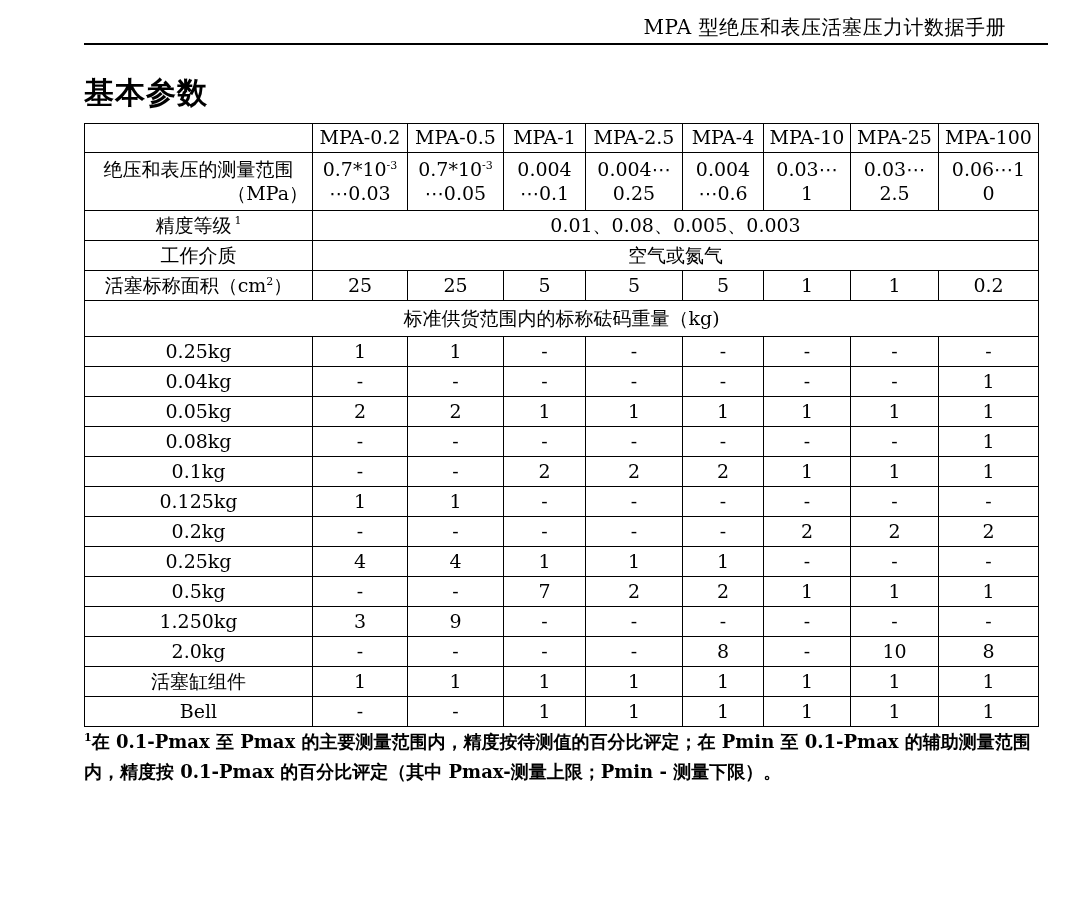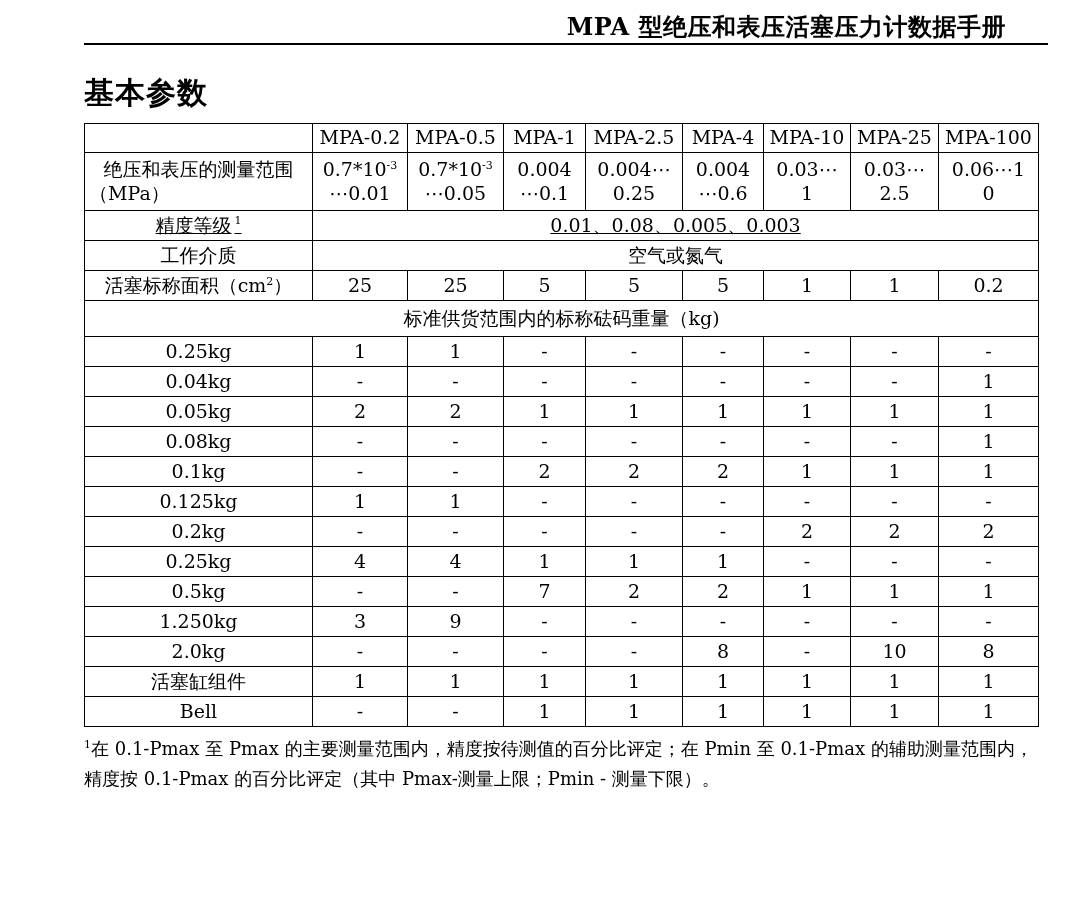--- a/index.html
+++ b/index.html
@@ -9,22 +9,22 @@
     background: #ffffff;
     color: #000000;
     font-family: "DejaVu Serif", "Liberation Serif", serif;
     overflow: hidden;
   }
   .page { position: relative; padding: 14px 0 0 84px; width: 1090px; }
   .doc-title {
     width: 956px;
     text-align: right;
     padding-right: 34px;
-    font-size: 24px;
-    font-weight: bold;
+    font-size: 20px;
+    font-weight: normal;
     letter-spacing: 0.5px;
     line-height: 26px;
   }
   .header-rule {
     width: 964px;
     border-bottom: 2px solid #000;
     margin-top: 3px;
   }
   .section-title {
     font-size: 30px;
@@ -42,41 +42,41 @@
     border: 1px solid #000;
     padding: 0 4px;
     text-align: center;
     vertical-align: middle;
     line-height: 1.25;
     overflow: hidden;
   }
   td.label-cell { text-align: left; padding-left: 6px; }
   tr.r-head td { height: 29px; }
   tr.r-range td { height: 58px; }
-  tr.r-acc td { height: 30px; text-decoration: underline; }
+  tr.r-acc td { height: 30px; }
   tr.r-res td { height: 60px; }
   tr.r-med td { height: 30px; text-align: center; }
   tr.r-area td { height: 30px; margin-top: 24px; }
   tr.r-wh td { height: 36px; }
   tr.r-supply td { height: 30px; }
   td.range-cell { text-align: left; padding-left: 6px; }
   td.res-val { vertical-align: bottom; padding-bottom: 5px; }
-  .lbl-line2-center { text-align: left; }
+  .lbl-line2-center { text-align: right; }
   sup {
     font-size: 11px;
     vertical-align: super;
     line-height: 0;
   }
   sup.gap { margin-left: 3px; }
   .footnote {
     width: 960px;
-    margin-top: 7px;
     font-size: 18px;
     line-height: 1.65;
     text-align: left;
+    font-weight: bold;
   }
 </style>
 </head>
 <body>
 
 <div class="page">
 
   <div class="doc-title">MPA 型绝压和表压活塞压力计数据手册</div>
   <div class="header-rule"></div>
 
@@ -108,21 +108,21 @@
       <td>MPA-100</td>
     </tr>
 
     <tr class="r-range">
       <td class="label-cell">
         <div>绝压和表压的测量范围</div>
         <div class="lbl-line2-center">（MPa）</div>
       </td>
       <td class="range-cell">
         <div><span>0.7*10</span><sup>-3</sup></div>
-        <div>⋯0.01</div>
+        <div>⋯0.03</div>
       </td>
       <td class="range-cell">
         <div><span>0.7*10</span><sup>-3</sup></div>
         <div>⋯0.05</div>
       </td>
       <td class="range-cell">
         <div><span>0.004</span><sup></sup></div>
         <div>⋯0.1</div>
       </td>
       <td class="range-cell">

